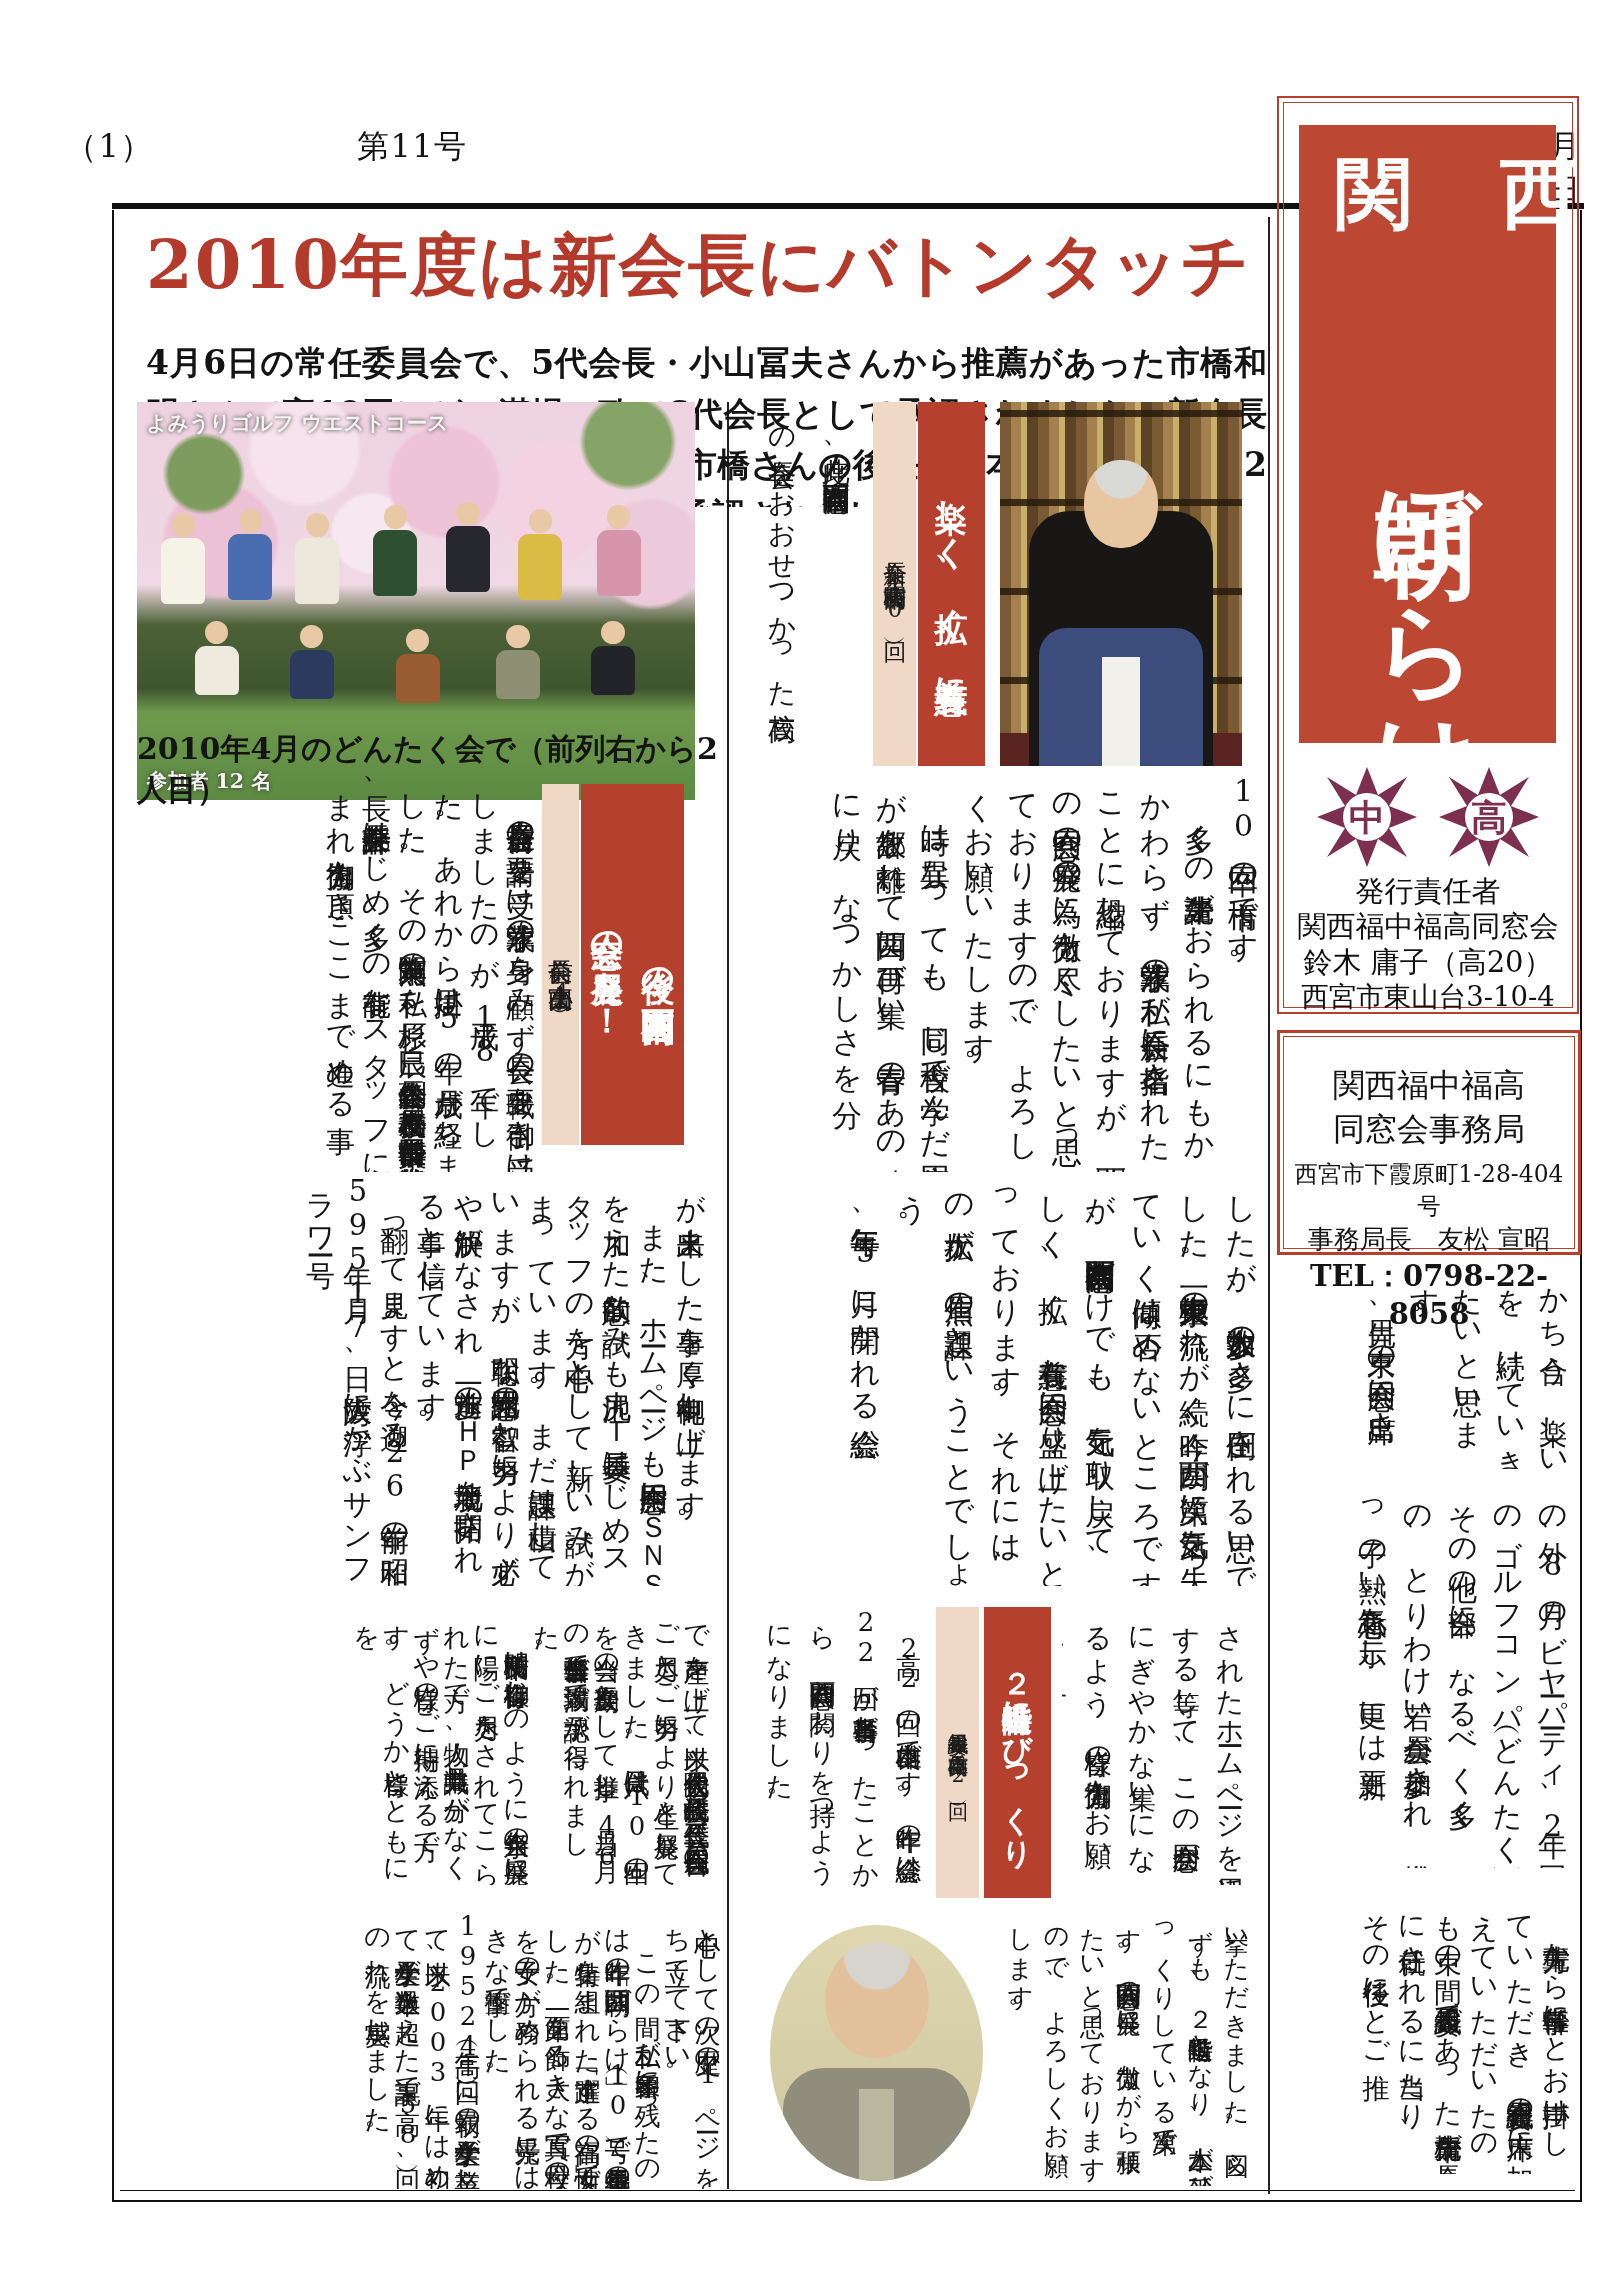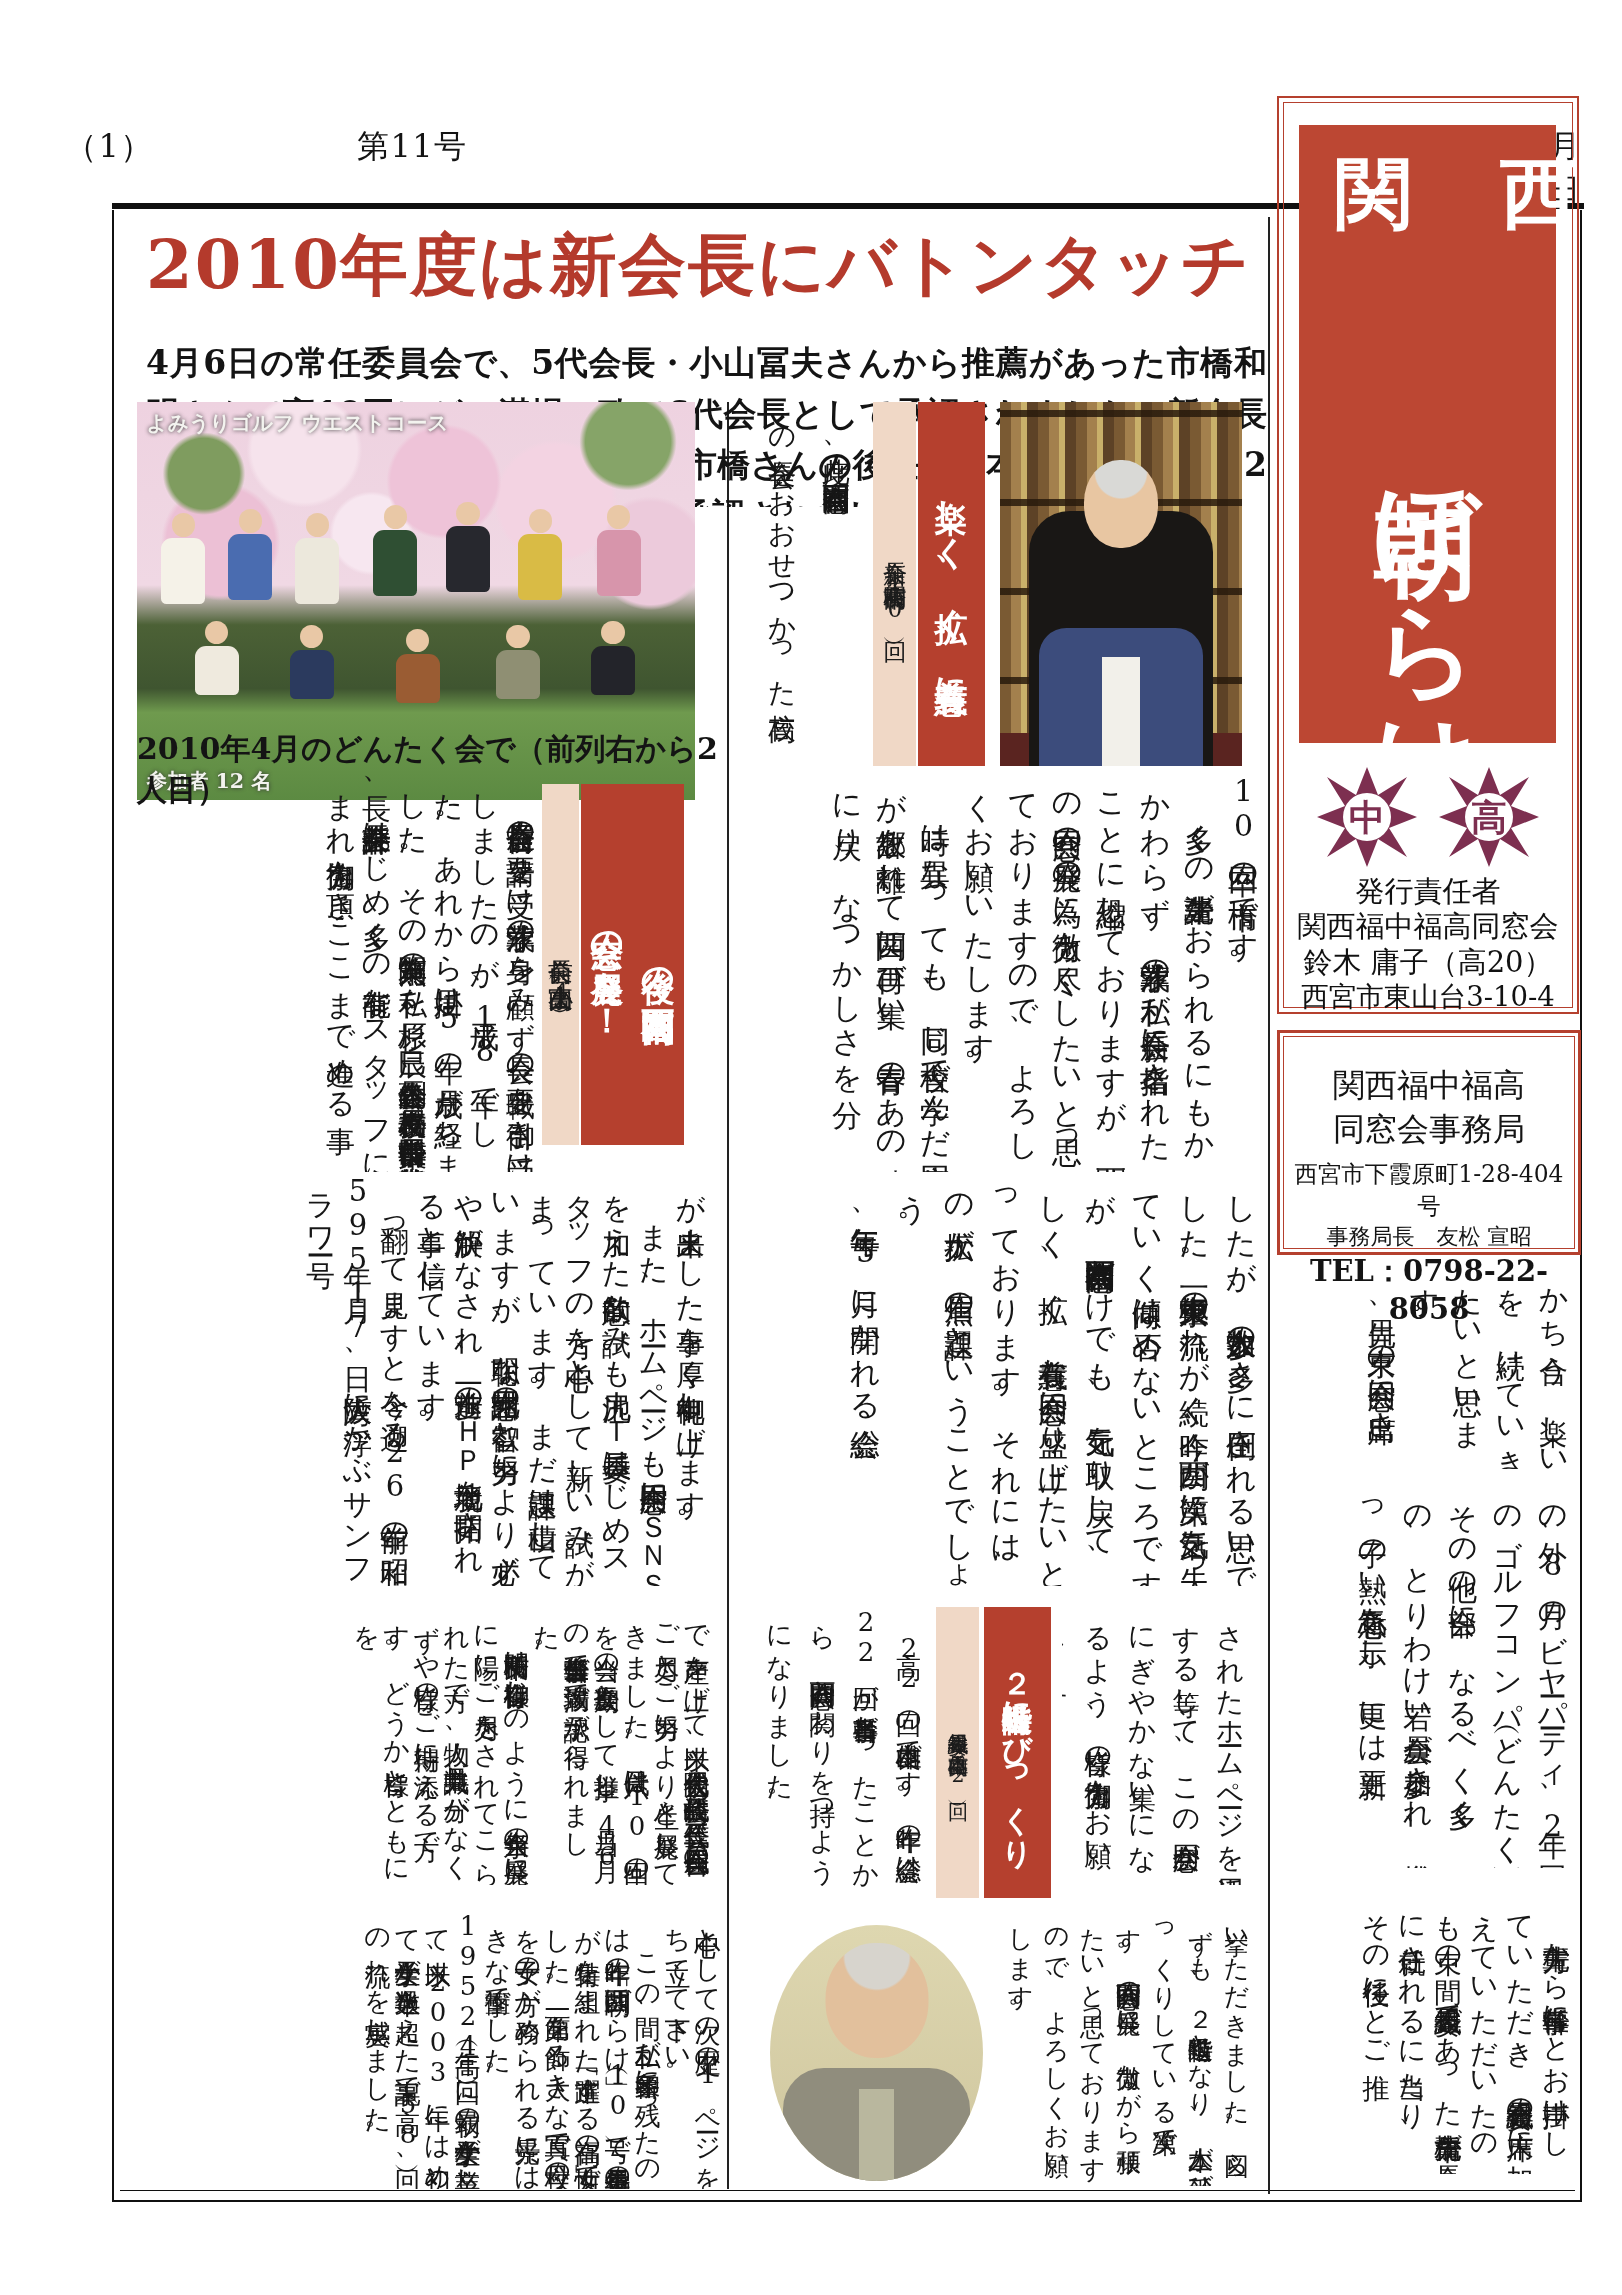--- a/index.html
+++ b/index.html
@@ -175,21 +175,21 @@
         <div style="font-size:27.5px;">西宮市東山台3-10-4</div>
       </div>
     </div>
   </div>
 
   <div class="abs officebox" style="left:1277px;top:1030px;width:298px;height:219px;">
     <div class="inner">
       <div style="font-size:32px;margin-top:27px;">関西福中福高</div>
       <div style="font-size:32px;">同窓会事務局</div>
       <div style="font-size:23.4px;margin-top:5.5px;">西宮市下霞原町1-28-404号</div>
-      <div style="font-size:22px;">事務局長　友松 宣昭</div>
+      <div style="font-size:26px;">事務局長　友松 宣昭</div>
       <div style="font-size:29px;font-weight:bold;">TEL：0798-22-8058</div>
     </div>
   </div>
 
   <div class="abs v vbody" style="left:718px;top:773px;width:547px;height:399px;font-size:30px;line-height:44px;">10回卒の市橋です。
 　多くの諸先輩がおられるにもかかわらず、浅学菲才の私が新会長に指名されたことに恐縮しておりますが、関西の同窓会の発展の為に微力を尽くしたいと思っておりますので、よろしくお願いいたします。
 　時は異なっても、同じ校舎で学んだ同窓生が故郷を離れて関西に再び集い、青春のあの時に戻り、なつかしさを分</div>
 
   <div class="abs v redbox" style="left:581px;top:784px;width:103px;height:361px;font-size:33px;line-height:51px;font-weight:bold;">今後の関西福中福高同
 窓会の発展を！</div>

